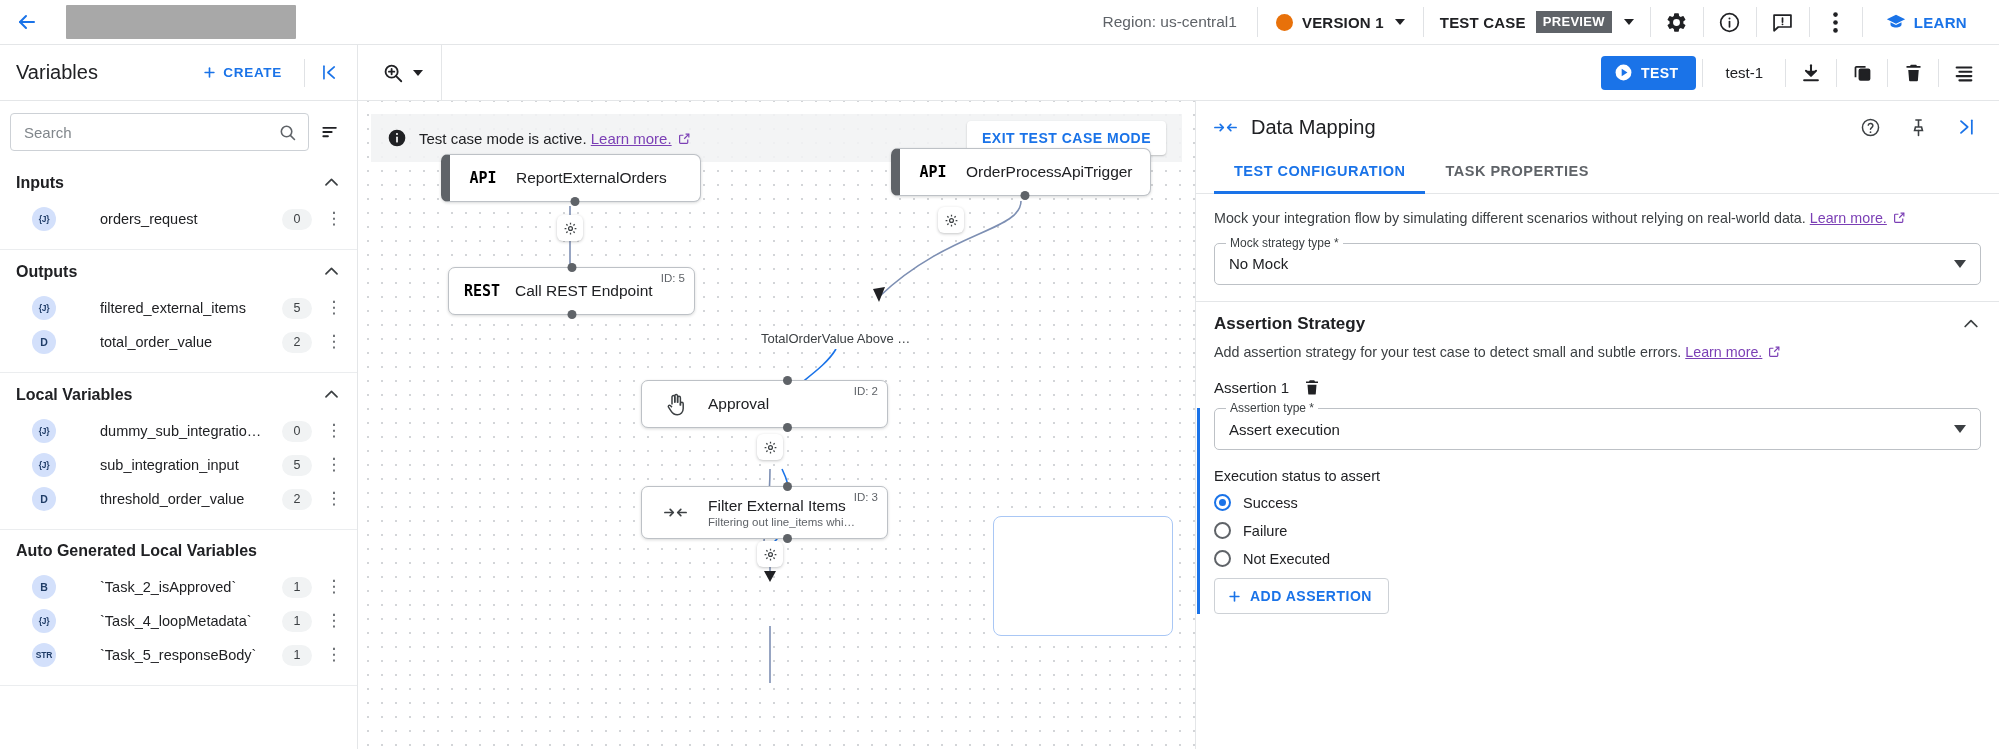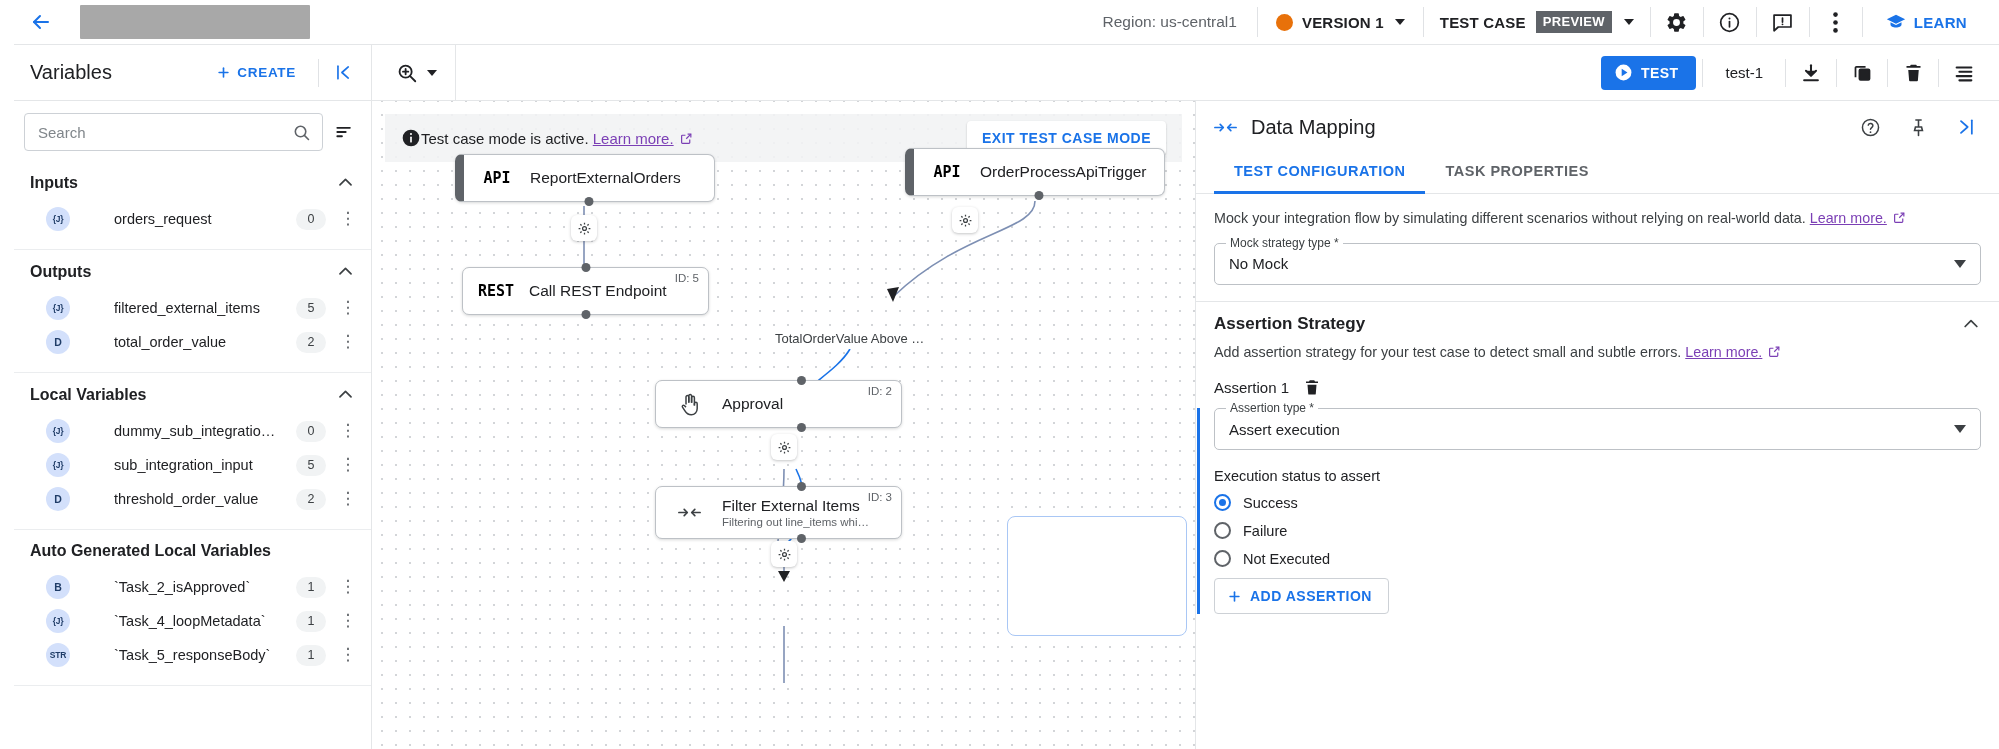--- a/index.html
+++ b/index.html
@@ -2,21 +2,21 @@
 <html><head>
 <meta charset="utf-8">
 <style>
   * { box-sizing: border-box; margin: 0; padding: 0; }
   html, body {
     width: 1999px; height: 749px;
     font-family: "Liberation Sans", sans-serif;
     background: #fff; overflow: hidden;
     -webkit-font-smoothing: antialiased;
   }
-  .app { width: 1999px; height: 749px; display: flex; flex-direction: column; padding-left: 14px; }
+  .app { width: 1999px; height: 749px; display: flex; flex-direction: column; }
 
   
   .topbar {
     height: 45px; flex: 0 0 45px; display: flex; align-items: center;
     border-bottom: 1px solid #e4e6e8; background: #fff; padding: 0 14px 0 14px;
   }
   .back-arrow { width: 26px; height: 26px; display:flex; align-items:center; justify-content:center; color:#1a73e8; cursor:pointer;}
   .redact-bar { width: 230px; height: 34px; background: #a8a8a8; margin-left: 26px; border-radius: 1px;}
   .topbar-spacer { flex: 1 1 auto; }
   .tb-region { font-size: 15.5px; color: #5f6368; padding: 0 20px; white-space: nowrap;}
@@ -84,21 +84,21 @@
 
   
   .canvas { flex:1 1 auto; position:relative; overflow:hidden; background:#fff; }
   .grid {
     position:absolute; inset:0;
     background-image: radial-gradient(#d3d5d8 1px, transparent 1.1px);
     background-size: 14px 14px; background-position: 3px 7px;
   }
   .banner {
     position:absolute; left:13px; top:13px; right:13px; height:48px;
-    background:rgba(241,243,244,.88); display:flex; align-items:center; padding:0 16px; 
+    background:rgba(241,243,244,.88); display:flex; align-items:center; padding:0 16px; gap:12px;
   }
   .banner-txt { font-size:15px; color:#202124;}
   .lnk { color:#7b3fb5; text-decoration:underline; cursor:pointer;}
   .banner-spacer { flex:1 1 auto; }
   .exit-btn {
     background:#fff; border-radius:4px; padding:9px 15px; color:#1a73e8; font-size:14px;
     font-weight:bold; letter-spacing:.5px; cursor:pointer; box-shadow:0 1px 2px rgba(60,64,67,.3);
   }
   .node {
     position:absolute; background:#fff; border:1px solid #bdc1c6; border-radius:7px;

